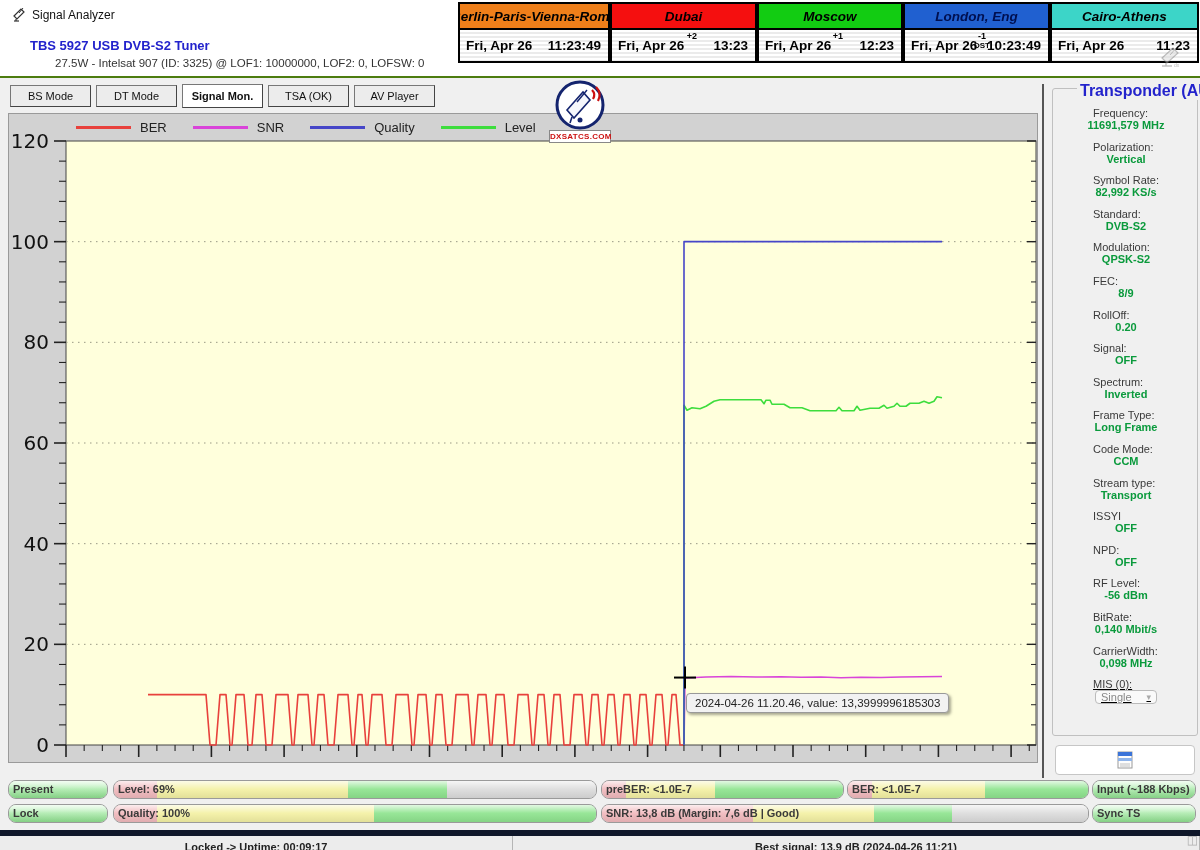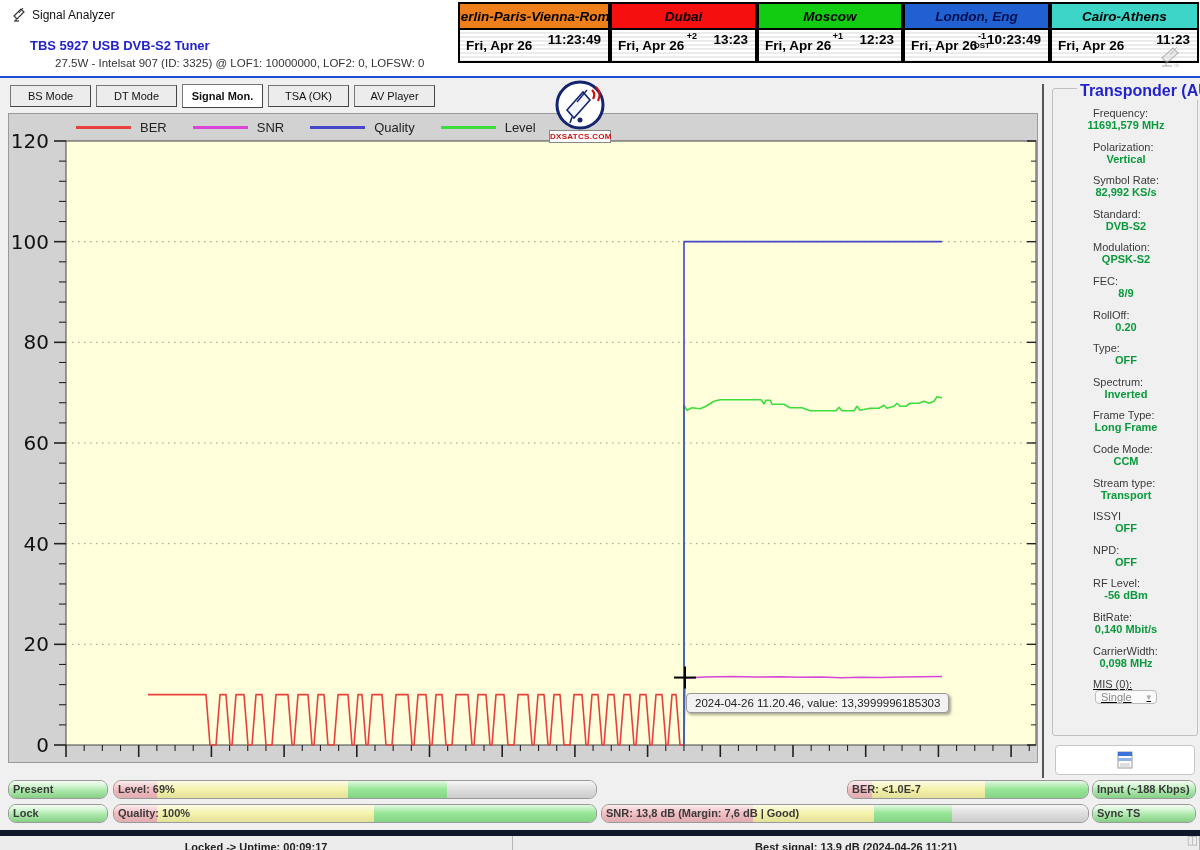--- a/index.html
+++ b/index.html
@@ -1,34 +1,34 @@
 <!DOCTYPE html>
 <html><head>
 <meta charset="utf-8">
 <style>
   * { margin:0; padding:0; box-sizing:border-box; }
   html,body { width:1200px; height:850px; font-family:"Liberation Sans",sans-serif; background:#fff; overflow:hidden; }
   
-  #header { position:absolute; left:0; top:0; width:1200px; height:78px; background:#ffffff; border-bottom:2px solid #1d4ed8; }
+  #header { position:absolute; left:0; top:0; width:1200px; height:78px; background:#ffffff; border-bottom:2px solid #4d7c0f; }
   #titlebar-icon { position:absolute; left:12px; top:6px; }
   #window-title { position:absolute; left:32px; top:8px; font-size:12px; color:#111; }
   #tuner-name { position:absolute; left:30px; top:38px; font-size:13px; font-weight:bold; color:#2323cc; }
   #tuner-details { position:absolute; left:55px; top:57px; font-size:11.5px; color:#333; }
   #dish-watermark { position:absolute; left:1158px; top:46px; opacity:.55; }
   
   #clock { position:absolute; left:458px; top:2px; width:741px; height:61px; display:grid;
            grid-template-columns:152px 147px 146px 147px 149px; grid-template-rows:27px 34px; }
   .clock-head { border:2px solid #000; border-bottom:1px solid #000; font-size:13.5px; font-weight:bold; font-style:italic;
                 display:flex; align-items:center; justify-content:center; color:#000; overflow:hidden; white-space:nowrap; }
   .ch0 { background:#ef7f1a; } .ch1 { background:#f50f0f; } .ch2 { background:#12cc12; }
   .ch3 { background:#2060d0; color:#001050; } .ch4 { background:#3cd5c8; }
   .clock-time { border:2px solid #000; border-top:1px solid #000; position:relative;
                 background:repeating-linear-gradient(to bottom,#ffffff 0 2px,#ebebeb 2px 4px); }
   .clock-time .date { position:absolute; left:6px; top:8px; font-size:13.5px; font-weight:bold; color:#000; white-space:nowrap; }
-  .clock-time .time { position:absolute; right:7px; top:2px; font-size:13.5px; font-weight:bold; color:#000; }
+  .clock-time .time { position:absolute; right:7px; top:8px; font-size:13.5px; font-weight:bold; color:#000; }
   .off-stack { position:absolute; right:58px; top:2px; display:flex; flex-direction:column; align-items:center; line-height:9px; }
   .off-stack .off-top { font-size:9px; font-weight:bold; color:#000; }
   .off-stack .off-bot { font-size:8px; font-weight:bold; color:#000; }
   
   #main { position:absolute; left:0; top:78px; width:1200px; height:752px; background:#f0f0f0; }
   
   #tabs { position:absolute; left:10px; top:7px; display:flex; gap:5px; }
   .tab { width:81px; height:22px; background:#ececec; border:1px solid #777; border-right-color:#444; border-bottom-color:#444;
          font-size:11px; color:#111; display:flex; align-items:center; justify-content:center; cursor:default; }
   .tab.active { background:#ffffff; height:24px; margin-top:-1px; font-weight:bold; }
@@ -356,21 +356,21 @@
           </div>
         <div class="tp-row">
             <span class="tp-label">FEC:</span>
             <span class="tp-value">8/9</span>
           </div>
         <div class="tp-row">
             <span class="tp-label">RollOff:</span>
             <span class="tp-value">0.20</span>
           </div>
         <div class="tp-row">
-            <span class="tp-label">Type:</span>
+            <span class="tp-label">Signal:</span>
             <span class="tp-value">OFF</span>
           </div>
         <div class="tp-row">
             <span class="tp-label">Spectrum:</span>
             <span class="tp-value">Inverted</span>
           </div>
         <div class="tp-row">
             <span class="tp-label">Frame Type:</span>
             <span class="tp-value">Long Frame</span>
           </div>
@@ -425,20 +425,25 @@
   <div class="sbar row1" id="bar-present" style="left:8px;width:100px">
     <div class="fill green-fill"></div>
       <div class="gloss"></div>
       <span class="txt">Present</span>
   </div>
   <div class="sbar row1" id="bar-level" style="left:113px;width:484px">
     <div class="fill"></div>
       <div class="gloss"></div>
       <span class="txt">Level: 69%</span>
   </div>
+  <div class="sbar row1" id="bar-preber" style="left:601px;width:243px">
+    <div class="fill"></div>
+      <div class="gloss"></div>
+      <span class="txt">preBER: &lt;1.0E-7</span>
+  </div>
   <div class="sbar row1" id="bar-ber" style="left:847px;width:242px">
     <div class="fill"></div>
       <div class="gloss"></div>
       <span class="txt">BER: &lt;1.0E-7</span>
   </div>
   <div class="sbar row1" id="bar-input" style="left:1092px;width:104px">
     <div class="fill green-fill"></div>
       <div class="gloss"></div>
       <span class="txt">Input (~188 Kbps)</span>
   </div>

